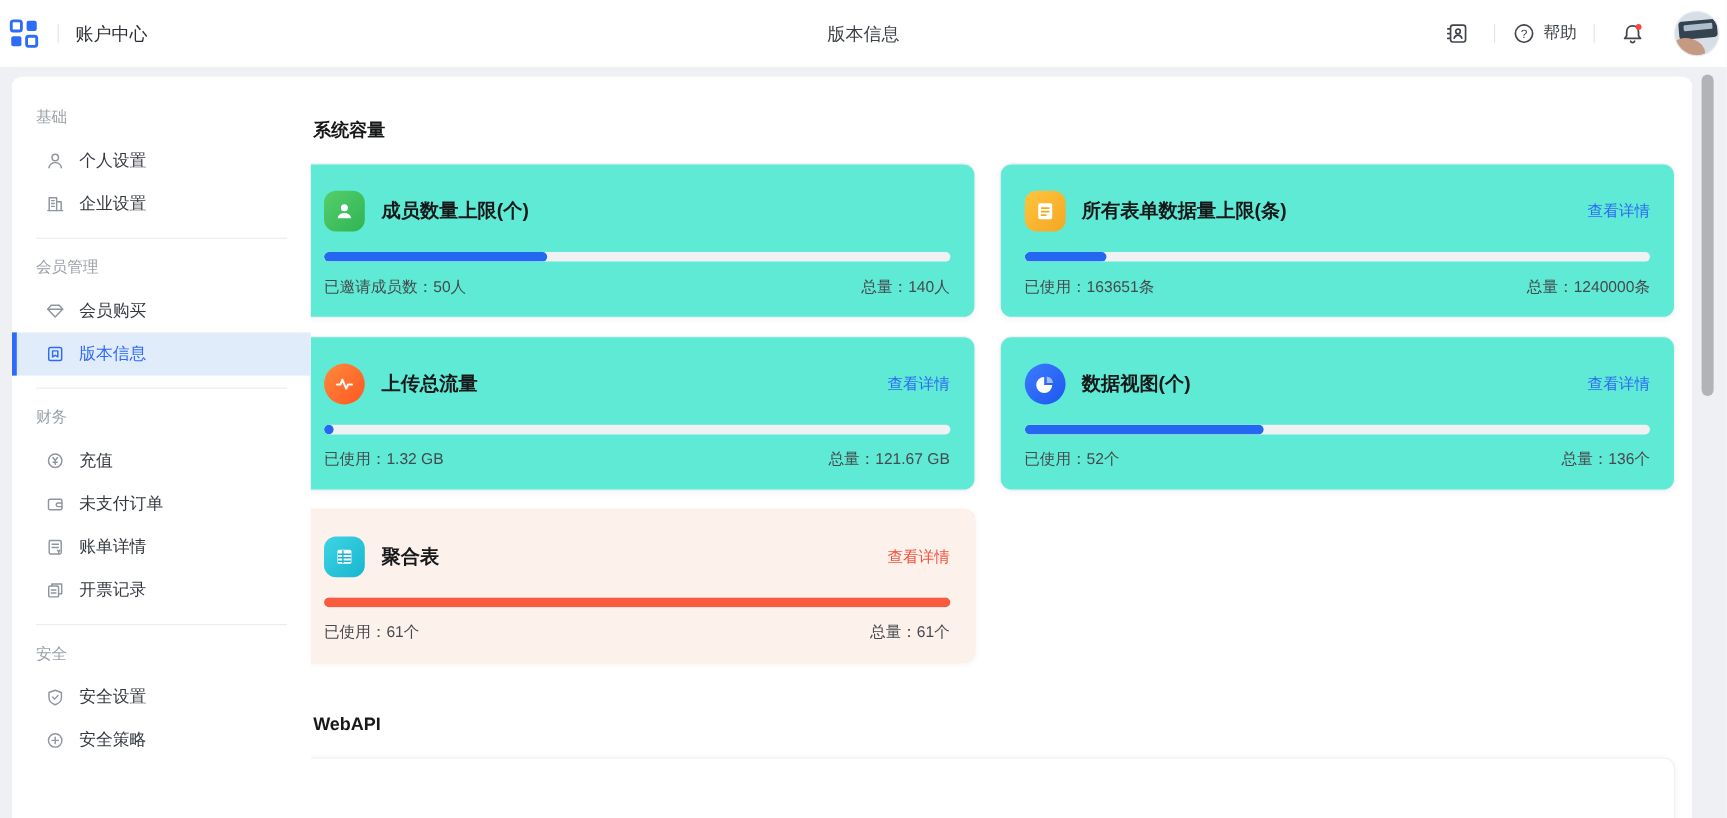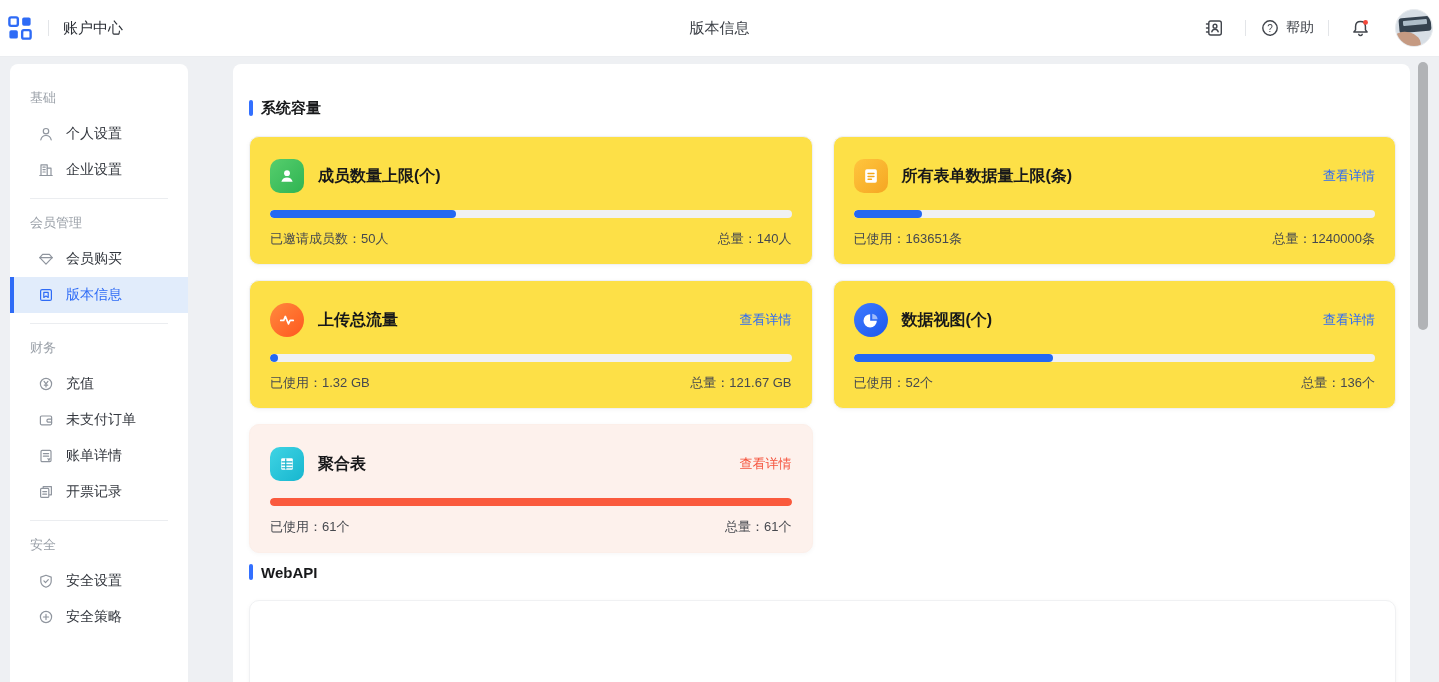--- a/index.html
+++ b/index.html
@@ -16,58 +16,58 @@
   .tb-right { margin-left:auto; display:flex; align-items:center; }
   .tb-icon { width:34px; height:34px; display:flex; align-items:center; justify-content:center; cursor:pointer; position:relative; }
   .help-wrap { display:flex; align-items:center; cursor:pointer; }
   .help-label { font-size:14px; color:#41454c; margin-left:6px; }
   .avatar { width:38px; height:38px; border-radius:50%; background:#d7dee5; margin-left:18px; position:relative; overflow:hidden; cursor:pointer; border:1px solid #e8ebee; }
   .avatar .calc { position:absolute; left:3px; top:7px; width:32px; height:15px; background:#35424f; border-radius:3px; transform:rotate(-5deg); }
   .avatar .calc-screen { position:absolute; left:7px; top:10px; width:24px; height:5px; background:#aebdc9; border-radius:1px; transform:rotate(-5deg); }
   .avatar .hand { position:absolute; left:-3px; bottom:-6px; width:28px; height:20px; background:#c59a82; border-radius:50% 50% 20% 20%; transform:rotate(14deg); }
 
   
-  .sidebar { position:absolute; top:64px; left:10px; width:178px; bottom:0; background:#fff;
+  .sidebar { position:absolute; top:64px; left:10px; width:249px; bottom:0; background:#fff;
              border-radius:8px 8px 0 0; padding-top:10px; z-index:10; }
   .sec-label { font-size:13px; color:#9aa0a8; padding-left:20px; height:20px; line-height:20px; margin:14px 0 8px; }
   .side-item { height:36px; display:flex; align-items:center; padding-left:28px; font-size:14px; color:#34383f; cursor:pointer; position:relative; }
   .side-item .si-icon { width:16px; height:16px; margin-right:12px; flex:0 0 16px; }
   .side-item.active { background:#e1ecfb; color:#2e6bf6; }
   .side-item.active::before { content:""; position:absolute; left:0; top:0; bottom:0; width:4px; background:#2e6bf6; }
   .side-div { height:1px; background:#ebedf0; margin:10px 20px; }
 
   
   .main-panel { position:absolute; top:64px; left:233px; width:1177px; bottom:-80px; background:#fff;
                 border-radius:8px 8px 0 0; padding:34px 14px 0 16px; }
   .section-head { display:flex; align-items:center; height:20px; margin-bottom:18px; }
   .section-bar { width:4px; height:16px; border-radius:2px; background:#3370ff; margin-right:8px; }
   .section-title { font-size:15px; font-weight:bold; color:#17181a; }
 
   .cards-grid { display:grid; grid-template-columns:1fr 1fr; gap:15px 20px; }
-  .cap-card { background:#fde047; border:1px solid #f0f1f3; border-radius:10px; padding:22px 20px 18px;
+  .cap-card { background:#5eead4; border:1px solid #f0f1f3; border-radius:10px; padding:22px 20px 18px;
               box-shadow:0 1px 5px rgba(31,35,41,0.04); height:129px; }
   .cap-card.highlight { background:#fdf1ec; border-color:#fcefe9; }
   .card-head { display:flex; align-items:center; }
   .card-icon { width:34px; height:34px; border-radius:10px; display:flex; align-items:center; justify-content:center; flex:0 0 34px; }
   .card-icon.round { border-radius:50%; }
   .icon-member   { background:linear-gradient(135deg,#56ce6d,#2fb452); }
   .icon-form     { background:linear-gradient(135deg,#ffc53d,#f5a623); }
   .icon-traffic  { background:linear-gradient(135deg,#ff8a3d,#ff571f); }
   .icon-dataview { background:linear-gradient(135deg,#3d7bff,#1c57ee); }
   .icon-aggr     { background:linear-gradient(135deg,#3fd4e4,#17b6cf); }
   .card-title { font-size:16px; font-weight:bold; color:#17181a; margin-left:14px; }
   .card-action { margin-left:auto; font-size:13px; color:#2e6bf6; cursor:pointer; }
   .cap-card.highlight .card-action { color:#f5543d; }
   .progress-track { margin-top:17px; height:8px; border-radius:4px; background:#f0f1f3; overflow:hidden; }
   .cap-card.highlight .progress-track { background:#f6ded6; }
   .progress-fill { height:100%; border-radius:4px; background:#2468f2; min-width:8px; }
   .cap-card.highlight .progress-fill { background:#fa5a3d; }
   .card-stats { margin-top:12px; display:flex; justify-content:space-between; font-size:13px; color:#46494f;text-align:right; }
 
-  .webapi-sec { margin-top:9px; }
+  .webapi-sec { margin-top:40px; }
   .webapi-card { margin-top:16px; background:#fff; border:1px solid #f0f1f3; border-radius:10px;
                  box-shadow:0 1px 5px rgba(31,35,41,0.04); height:150px; padding:36px 28px 0 20px;
                  display:flex; align-items:center; }
 
   .scroll-thumb { position:absolute; right:11px; top:62px; width:10px; height:268px;
                   background:#b1b3b6; border-radius:5px; z-index:30; cursor:grab; }
 
   svg { display:block; }
 </style>
 </head>

